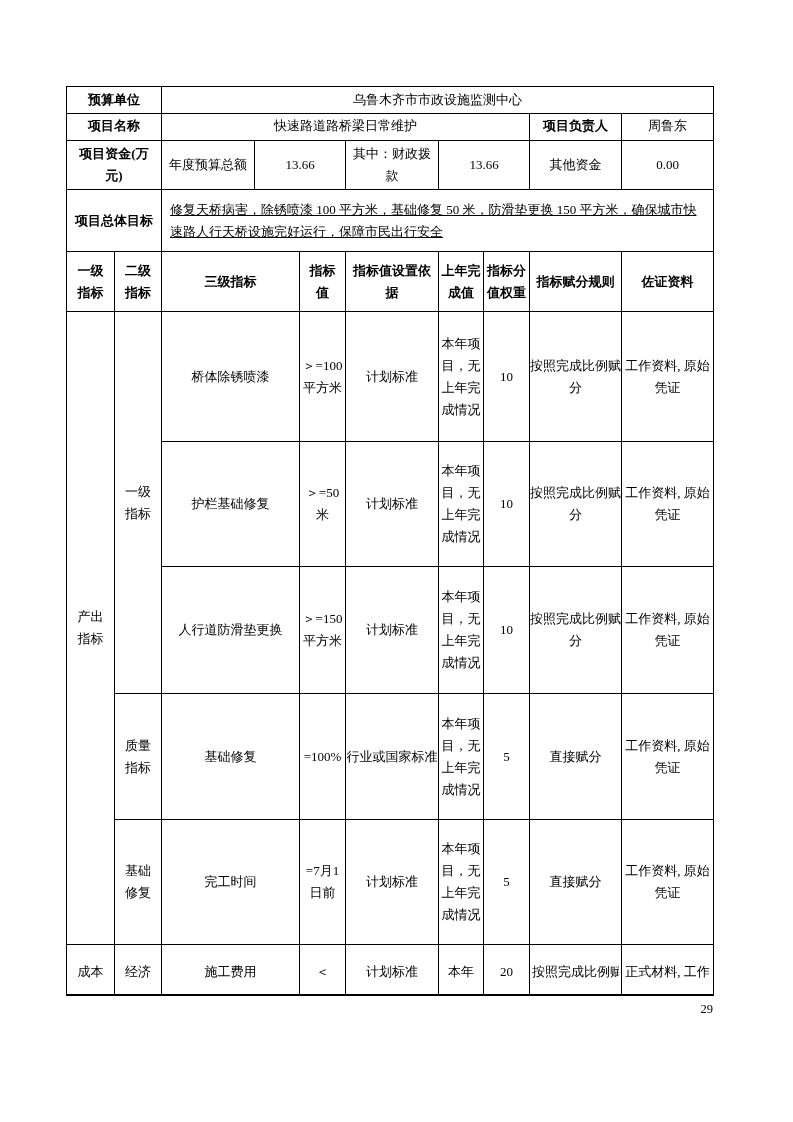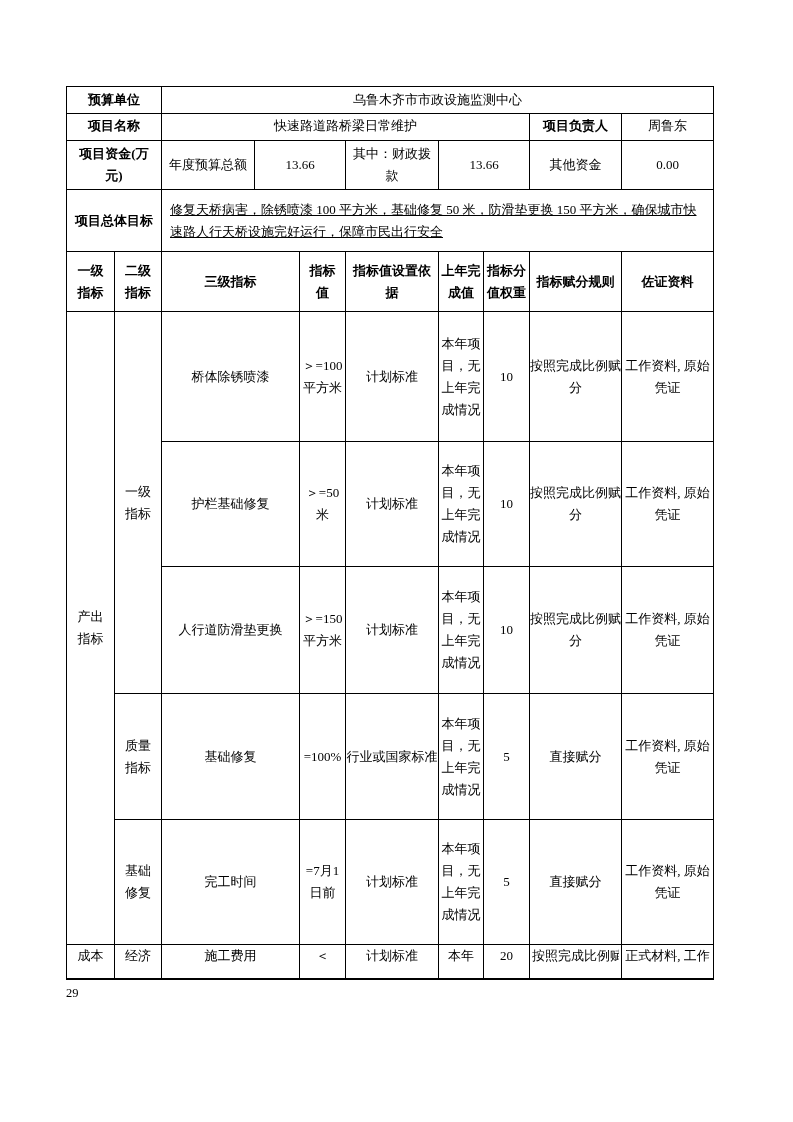--- a/index.html
+++ b/index.html
@@ -39,22 +39,22 @@
   tr.rC { height:45px; }
   tr.rD { height:62px; }
   tr.rH { height:60px;padding-left:35px; }
   tr.r1 { height:130px; }
   tr.r2 { height:125px; }
   tr.r3 { height:127px; }
   tr.r4 { height:126px; }
   tr.r5 { height:125px; }
   tr.r6 { height:22px; }
   tr.r6 td { border-bottom:2px solid #000; padding:1px 2px; }
-  .clip { height:31px; line-height:19px; overflow:hidden; white-space:nowrap; }
-  .page-num { margin-top:6px; text-align:left; font-size:12.5px; }
+  .clip { height:31px; line-height:19px; overflow:hidden; white-space:nowrap;margin-top:16px; }
+  .page-num { margin-top:6px; text-align:right; font-size:12.5px; }
 </style>
 </head>
 <body>
 
 <div class="sheet">
 
 
   <table class="perf">
     <colgroup>
       <col style="width:48px">

